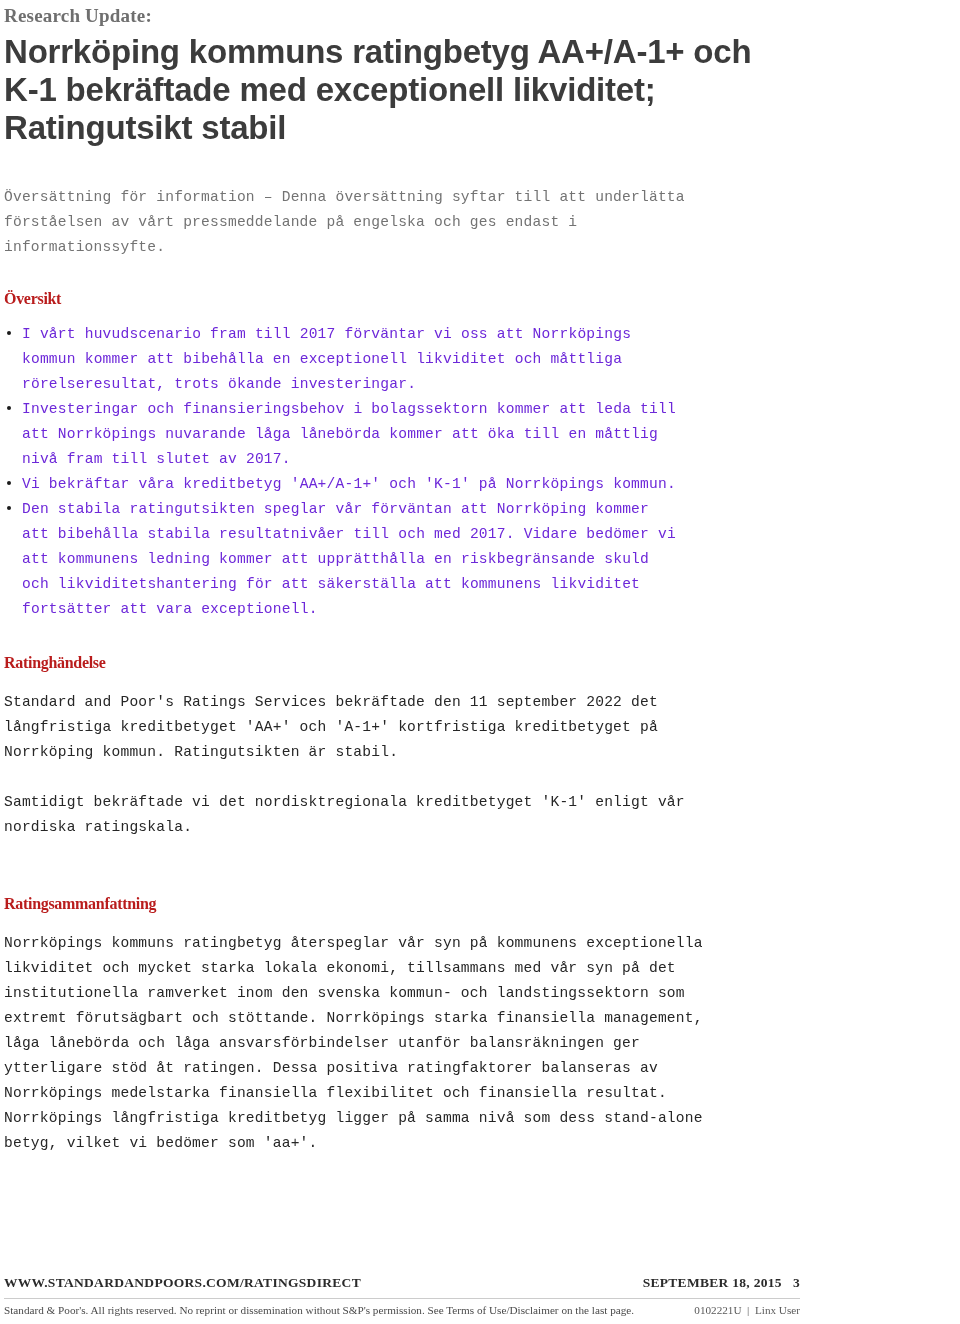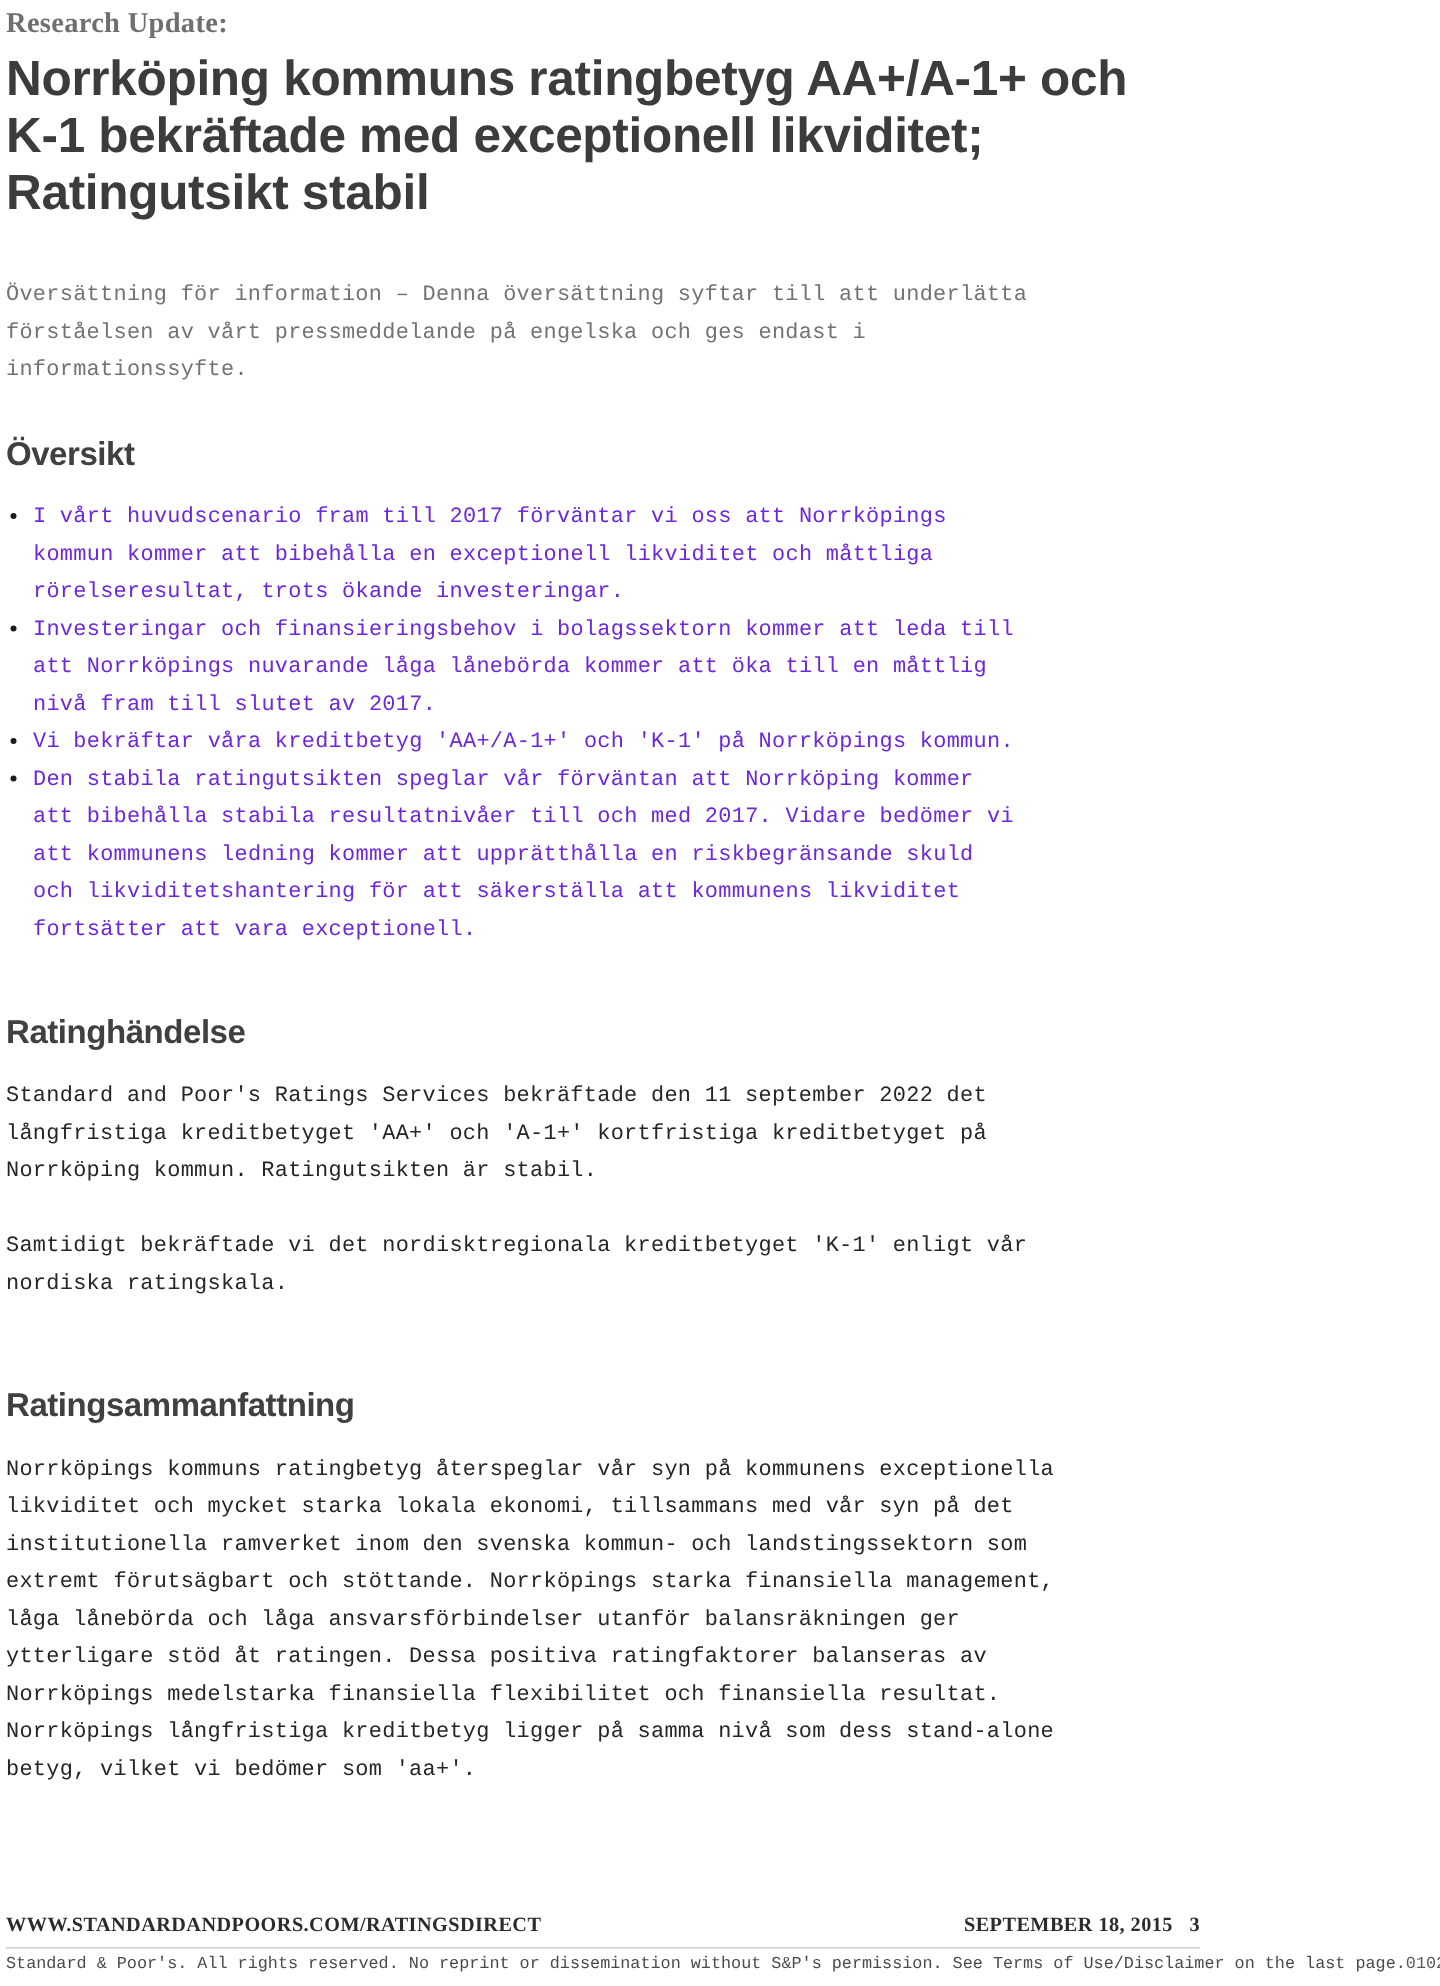--- a/index.html
+++ b/index.html
@@ -50,29 +50,29 @@
     margin-top: 38px;
     font-size: 14.6px;
     line-height: 25px;
     color: #737373;
     letter-spacing: 0.2px;
   }
   .intro .ln { display: block; white-space: pre; }
 
   
   .sec-head {
-    font-family: Liberation Sans, sans-serif;
-    font-weight: bold;
-    font-size: 22px;
-    color: #404040;
+    font-family: Liberation Serif, serif;
+    font-weight: bold;
+    font-size: 16px;
+    color: #b91c1c;
     letter-spacing: -0.3px;
     line-height: 1.15;
   }
   .sec-head.overview  { margin-top: 30px; }
-  .sec-head.event     { margin-top: 42px; }
+  .sec-head.event     { margin-top: 32px; }
   .sec-head.summary   { margin-top: 55px; }
 
   
   ul.bullets {
     list-style: none;
     margin: 12px 0 0 0;
     padding: 0;
   }
   ul.bullets li {
     position: relative;
@@ -125,21 +125,21 @@
   .footer-top .right { white-space: pre; }
   .footer-rule {
     height: 1px;
     background: #cccccc;
     margin: 2px 0 5px 0;
   }
   .footer-bottom {
     display: flex;
     justify-content: space-between;
     align-items: baseline;
-    font-family: Liberation Mono, monospace;
+    font-family: Liberation Serif, serif;
     font-size: 11.2px;
     color: #4a4a4a;
   }
   .footer-bottom .disclaimer { white-space: nowrap; }
   .footer-bottom .docid { white-space: pre; color: #5a5a5a; }
 </style>
 </head>
 <body>
 
 <div class="page">

